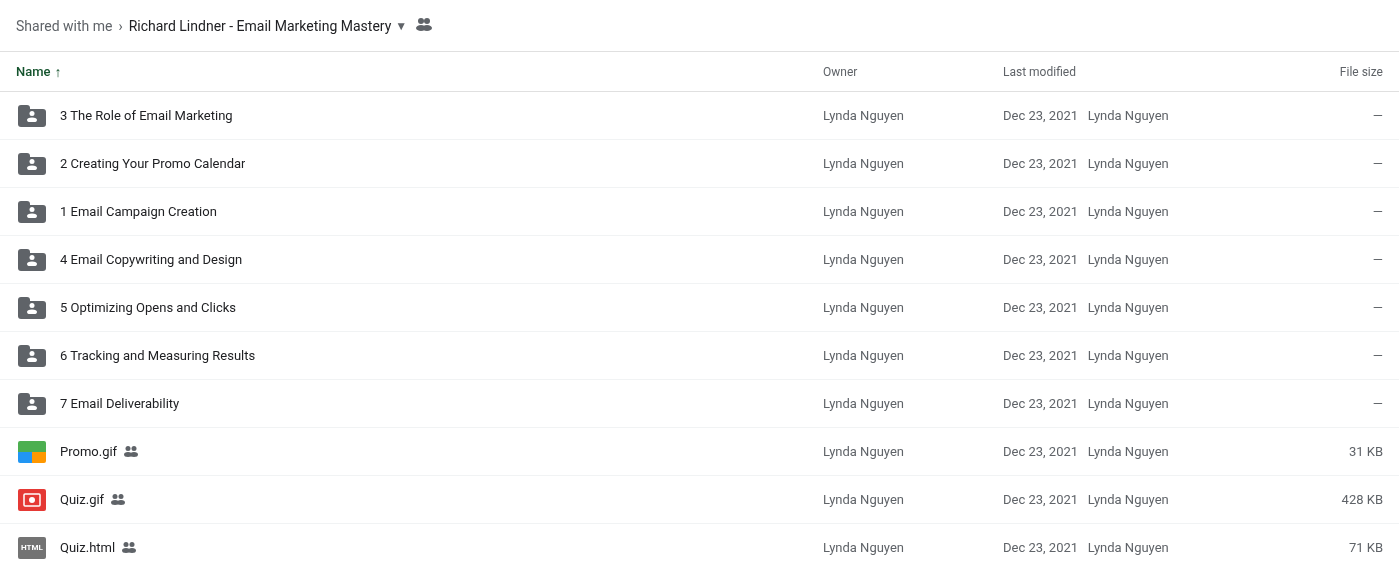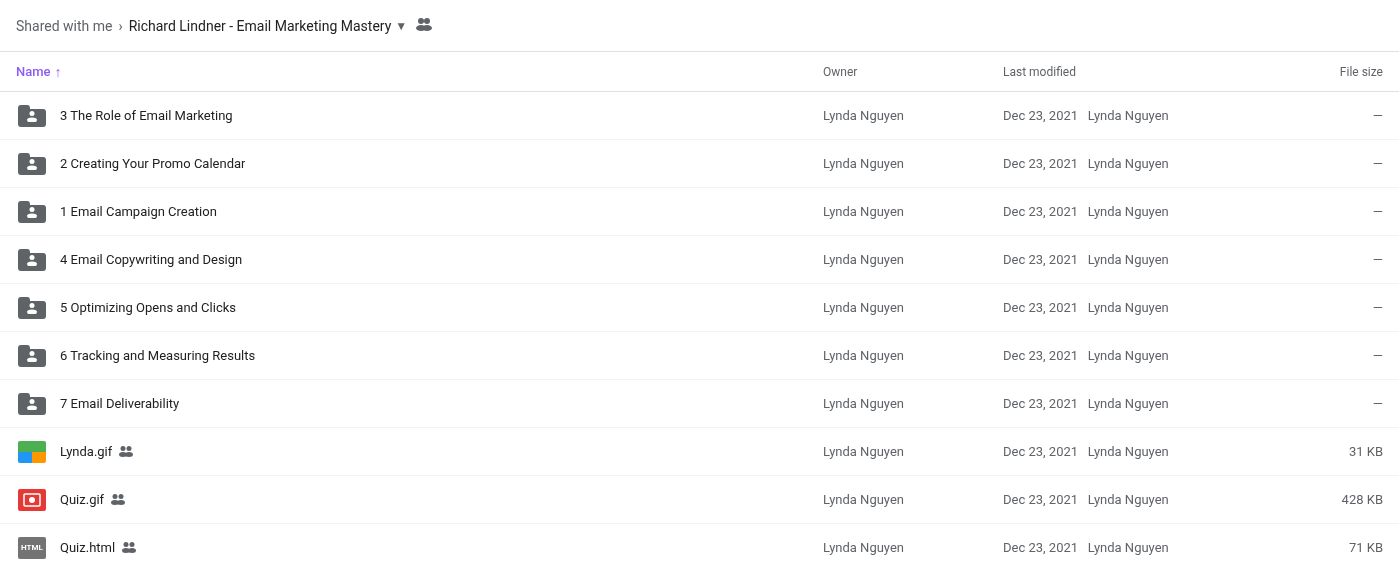--- a/index.html
+++ b/index.html
@@ -50,21 +50,21 @@
       color: #5f6368;
       font-size: 12px;
       height: 40px;
     }
     .col-name {
       flex: 1;
       display: flex;
       align-items: center;
       gap: 4px;
       cursor: pointer;
-      color: #8b5cf6;
+      color: #14532d;
       font-weight: 500;
       font-size: 13px;
     }
     .col-name .sort-arrow { font-size: 14px; }
     .col-owner { width: 180px; }
     .col-modified { width: 280px; }
     .col-size { width: 100px; text-align: right; }
 
     
     .file-row {
@@ -336,21 +336,21 @@
     <div class="file-row">
 
       <div class="file-icon">
         <div style="width:28px;height:22px;border-radius:2px;overflow:hidden;position:relative;">
           <div style="position:absolute;top:0;left:0;width:100%;height:50%;background:#4caf50;"></div>
           <div style="position:absolute;bottom:0;left:0;width:50%;height:50%;background:#2196f3;"></div>
           <div style="position:absolute;bottom:0;right:0;width:50%;height:50%;background:#ff9800;"></div>
         </div>
       </div>
     <div class="file-name-col">
-      <span class="file-name-text">Lynda.gif</span>
+      <span class="file-name-text">Promo.gif</span>
       <span class="shared-badge">
       <svg width="16" height="12" viewBox="0 0 16 12" fill="none">
         <circle cx="5" cy="3.5" r="2.5" fill="#5f6368"></circle>
         <circle cx="11" cy="3.5" r="2.5" fill="#5f6368"></circle>
         <ellipse cx="5" cy="9.5" rx="4" ry="2.5" fill="#5f6368"></ellipse>
         <ellipse cx="11" cy="9.5" rx="4" ry="2.5" fill="#5f6368"></ellipse>
       </svg>
     </span>
     </div>
     <div class="col-owner-cell">Lynda Nguyen</div>

